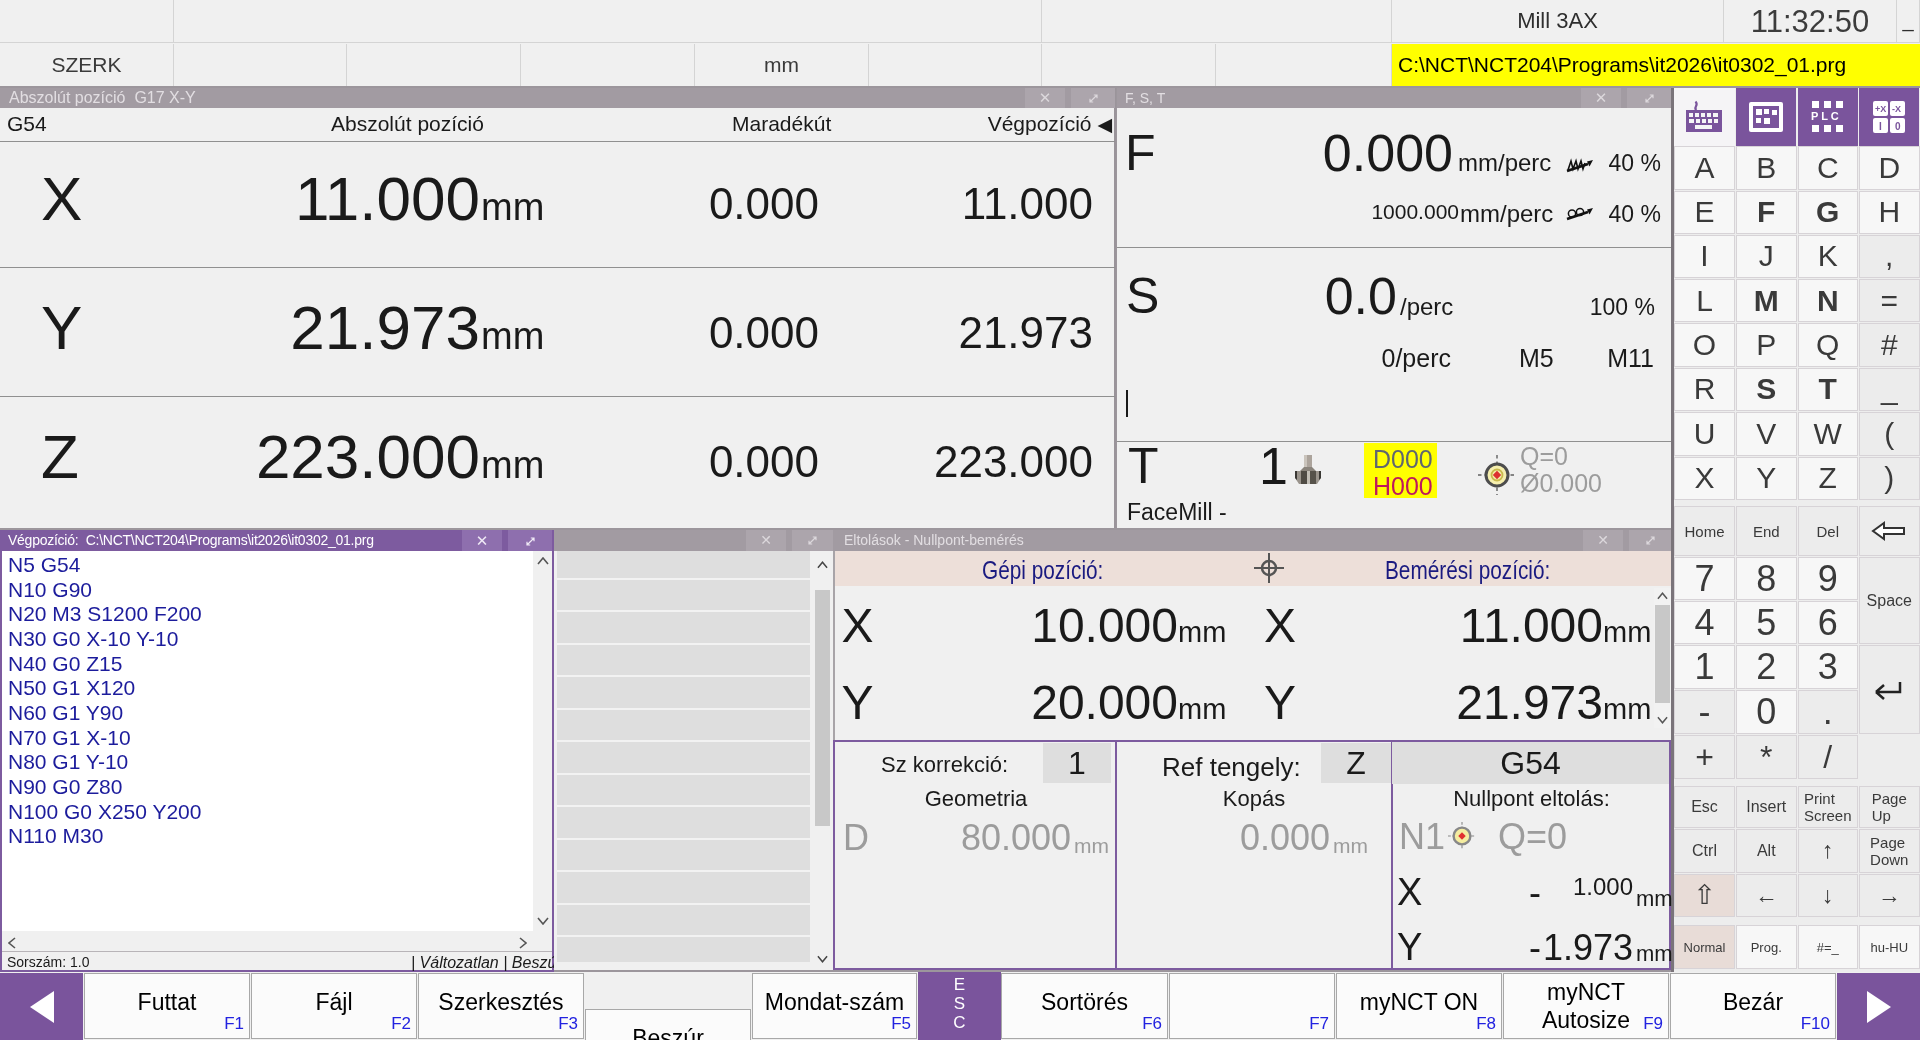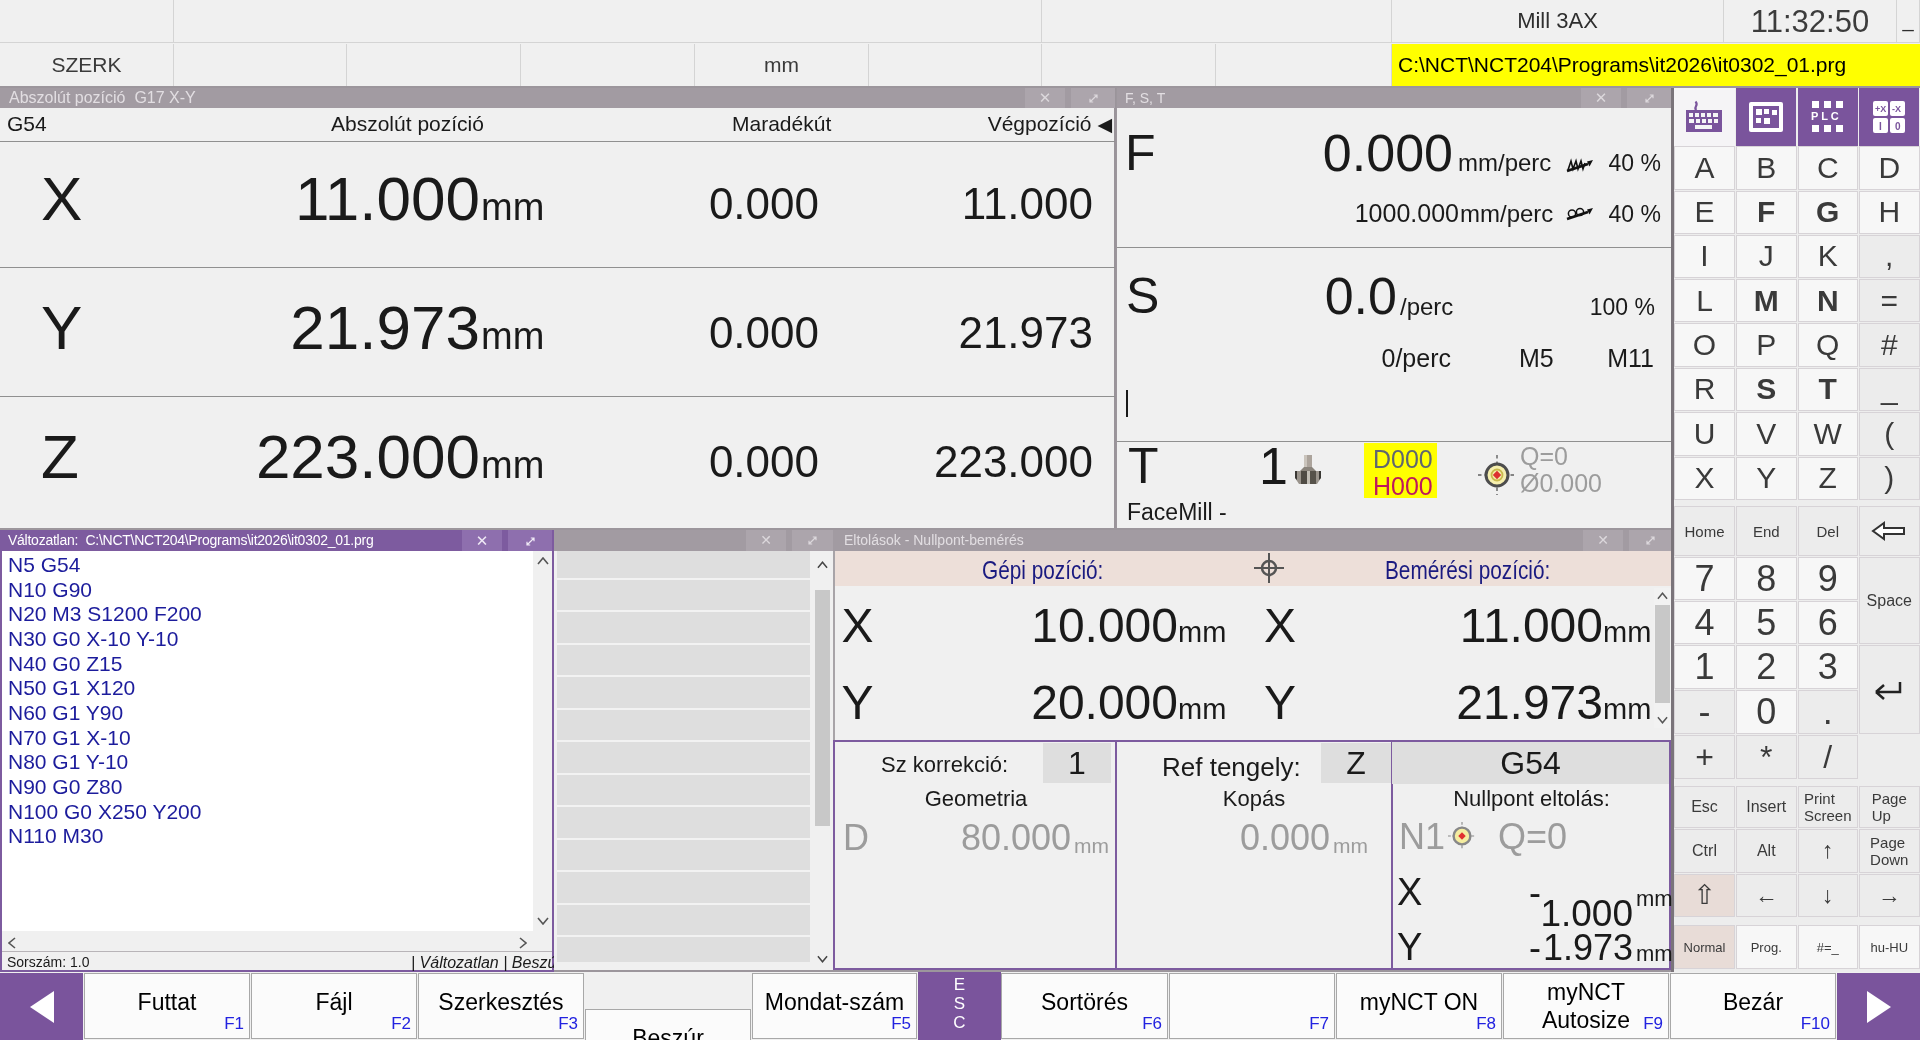--- a/index.html
+++ b/index.html
@@ -89,21 +89,21 @@
     <div class="tbtn" style="left:464px;height:20px;line-height:20px;font-size:15px;">✕</div>
     <div class="tbtn" style="left:510px;width:44px;height:20px;line-height:20px;font-size:13px;"><svg width="13" height="13" viewBox="0 0 13 13" style="vertical-align:middle;">
           <path d="M3 10 L10 3 M6.8 3 L10 3 L10 6.2 M3 6.8 L3 10 L6.2 10" fill="none" stroke="currentColor" stroke-width="1.2"></path>
         </svg></div>
   </div>
 
   <div class="t" style="left:8px;top:40px;font-size:50px;">F</div>
   <div class="t r" style="left:0;top:39px;width:336px;font-size:52px;">0.000</div>
   <div class="t" style="left:341px;top:63px;font-size:24px;">mm/perc</div>
   <div class="t r" style="left:0;top:64px;width:544px;font-size:23px;">40 %</div>
-  <div class="t r" style="left:0;top:113px;width:342px;font-size:25px;">1000.000</div>
+  <div class="t r" style="left:0;top:113px;width:342px;font-size:21px;">1000.000</div>
   <div class="t" style="left:343px;top:114px;font-size:24px;">mm/perc</div>
   <div class="t r" style="left:0;top:115px;width:544px;font-size:23px;">40 %</div>
   <svg class="abs" style="left:449px;top:69px;" width="28" height="16" viewBox="0 0 28 16">
     <path d="M2 13 L5 4 L7 12 L10 4 L12 12 L15 4 L17 12 L19 6" fill="none" stroke="#111" stroke-width="1.6"></path>
     <line x1="1" y1="14" x2="22" y2="7" stroke="#111" stroke-width="2.6"></line>
     <path d="M27 3 L21 4.5 L23.5 9.5 Z" fill="#111"></path>
   </svg>
   <svg class="abs" style="left:449px;top:117px;" width="28" height="16" viewBox="0 0 28 16">
     <circle cx="6" cy="8.5" r="3.6" fill="none" stroke="#111" stroke-width="1.5"></circle>
     <circle cx="14" cy="7" r="3.6" fill="none" stroke="#111" stroke-width="1.5"></circle>
@@ -301,21 +301,21 @@
           <text x="21" y="13" font-size="9">-X</text>
           <text x="8" y="31" font-size="10">I</text>
           <text x="24" y="31" font-size="10">0</text>
         </g>
       </svg>
     </div>
   </div>
 
 <div class="abs" style="left:0;top:530px;width:554px;height:442px;background:#7d5b9f;">
   <div class="titlebar active abs" style="left:0;top:0;width:554px;height:21px;">
-      <span style="position:absolute;left:8px;top:0;font-size:14px;letter-spacing:-0.25px;line-height:21px;white-space:pre;">Változatlan:  C:\NCT\NCT204\Programs\it2026\it0302_01.prg</span>
+      <span style="position:absolute;left:8px;top:0;font-size:14px;letter-spacing:-0.25px;line-height:21px;white-space:pre;">Végpozíció:  C:\NCT\NCT204\Programs\it2026\it0302_01.prg</span>
     <div class="tbtn" style="left:462px;top:0;height:21px;line-height:21px;font-size:15px;">✕</div>
     <div class="tbtn" style="left:508px;top:0;width:44px;height:21px;line-height:21px;font-size:13px;"><svg width="13" height="13" viewBox="0 0 13 13" style="vertical-align:middle;">
           <path d="M3 10 L10 3 M6.8 3 L10 3 L10 6.2 M3 6.8 L3 10 L6.2 10" fill="none" stroke="currentColor" stroke-width="1.2"></path>
         </svg></div>
   </div>
   <div class="abs" style="left:2px;top:21px;width:531px;height:380px;background:#fff;color:#1c1c9c;font-size:21px;line-height:24.65px;padding:2px 0 0 6px;white-space:pre;">N5 G54
 N10 G90
 N20 M3 S1200 F200
 N30 G0 X-10 Y-10
 N40 G0 Z15
@@ -447,21 +447,21 @@
     <div class="t gray" style="left:564px;top:77px;font-size:36px;">N1</div>
     <svg class="abs" style="left:613px;top:80px;" width="28" height="28" viewBox="0 0 30 30">
       <line x1="15" y1="0" x2="15" y2="30" stroke="#888" stroke-width="1.2" stroke-dasharray="3 2"></line>
       <line x1="0" y1="15" x2="30" y2="15" stroke="#888" stroke-width="1.2" stroke-dasharray="3 2"></line>
       <circle cx="15" cy="15" r="9" fill="#f5eda0" stroke="#888" stroke-width="2.6"></circle>
       <path d="M15 11 L19 15 L15 19 L11 15 Z" fill="#e03030"></path>
     </svg>
     <div class="t gray" style="left:663px;top:77px;font-size:36px;">Q=0</div>
     <div class="t" style="left:562px;top:131px;font-size:38px;">X</div>
     <div class="t" style="left:694px;top:133px;font-size:36px;">-</div>
-    <div class="t r" style="left:284px;top:133px;width:514px;font-size:37px;margin-top:20px;">1.000</div>
+    <div class="t r" style="left:284px;top:133px;width:514px;font-size:24px;">1.000</div>
     <div class="t" style="left:801px;top:146px;font-size:22px;">mm</div>
     <div class="t" style="left:562px;top:186px;font-size:38px;">Y</div>
     <div class="t" style="left:694px;top:188px;font-size:36px;">-</div>
     <div class="t r" style="left:284px;top:188px;width:514px;font-size:36px;">1.973</div>
     <div class="t" style="left:801px;top:201px;font-size:22px;">mm</div>
   </div>
 </div>
 
 <div class="abs" style="left:0;top:972px;width:1920px;height:68px;background:#f0f0f0;"></div>
 <div class="pbtn" style="left:0;width:83px;">

